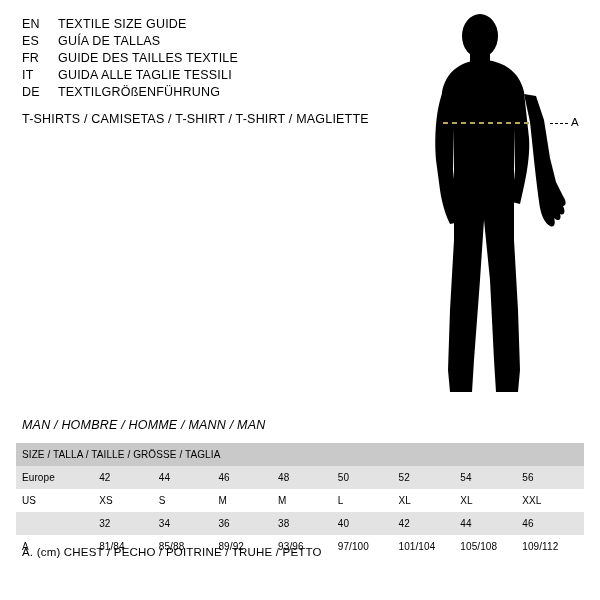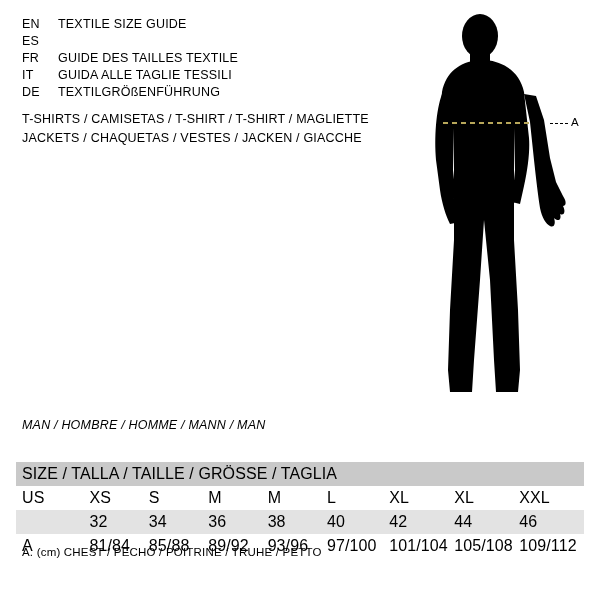--- a/index.html
+++ b/index.html
@@ -87,24 +87,24 @@
     top: 418px;
     font-size: 12.5px;
     letter-spacing: 0.2px;
     font-weight: normal;
     font-style: italic;
   }
 
   table.size-table {
     position: absolute;
     left: 16px;
-    top: 462px;
+    top: 443px;
     width: 568px;
     border-collapse: collapse;
-    font-size: 16px;
+    font-size: 10px;
     letter-spacing: 0.1px;
   }
   table.size-table th,
   table.size-table td {
     padding: 3px 0 3px 0;
     text-align: left;
     font-weight: normal;
     vertical-align: middle;
     height: 17px;
   }
@@ -139,38 +139,38 @@
 
 <div class="page">
 
   <div class="lang-block">
     <div class="lang-row">
       <span class="lang-code">EN</span>
       <span class="lang-text">TEXTILE SIZE GUIDE</span>
     </div>
     <div class="lang-row">
       <span class="lang-code">ES</span>
+      <span class="lang-text">GUÍA DE TALLAS</span>
     </div>
     <div class="lang-row">
       <span class="lang-code">FR</span>
       <span class="lang-text">GUIDE DES TAILLES TEXTILE</span>
     </div>
     <div class="lang-row">
       <span class="lang-code">IT</span>
       <span class="lang-text">GUIDA ALLE TAGLIE TESSILI</span>
     </div>
     <div class="lang-row">
       <span class="lang-code">DE</span>
       <span class="lang-text">TEXTILGRÖßENFÜHRUNG</span>
     </div>
   </div>
 
   <div class="categories">
     <div>T-SHIRTS / CAMISETAS / T-SHIRT / T-SHIRT / MAGLIETTE</div>
-    <div>JACKETS / CHAQUETAS / VESTES / JACKEN / GIACCHE</div>
   </div>
 
   <div class="figure">
     <svg width="175" height="390" viewBox="0 0 175 390" xmlns="http://www.w3.org/2000/svg">
       <g fill="#000000">
 
         <ellipse cx="60" cy="26" rx="18" ry="22"></ellipse>
 
         <rect x="50" y="42" width="20" height="14"></rect>
 
@@ -195,20 +195,31 @@
     <div class="measure-dashes"></div>
     <div class="measure-label">A</div>
   </div>
 
   <div class="man-title">MAN / HOMBRE / HOMME / MANN / MAN</div>
 
   <table class="size-table">
     <tbody>
       <tr class="head-row">
         <th class="col-label" colspan="9">SIZE / TALLA / TAILLE / GRÖSSE / TAGLIA</th>
+      </tr>
+      <tr class="row-alt">
+        <td class="col-label">Europe</td>
+        <td class="cell">42</td>
+        <td class="cell">44</td>
+        <td class="cell">46</td>
+        <td class="cell">48</td>
+        <td class="cell">50</td>
+        <td class="cell">52</td>
+        <td class="cell">54</td>
+        <td class="cell">56</td>
       </tr>
       <tr class="row-plain">
         <td class="col-label">US</td>
         <td class="cell">XS</td>
         <td class="cell">S</td>
         <td class="cell">M</td>
         <td class="cell">M</td>
         <td class="cell">L</td>
         <td class="cell">XL</td>
         <td class="cell">XL</td>

